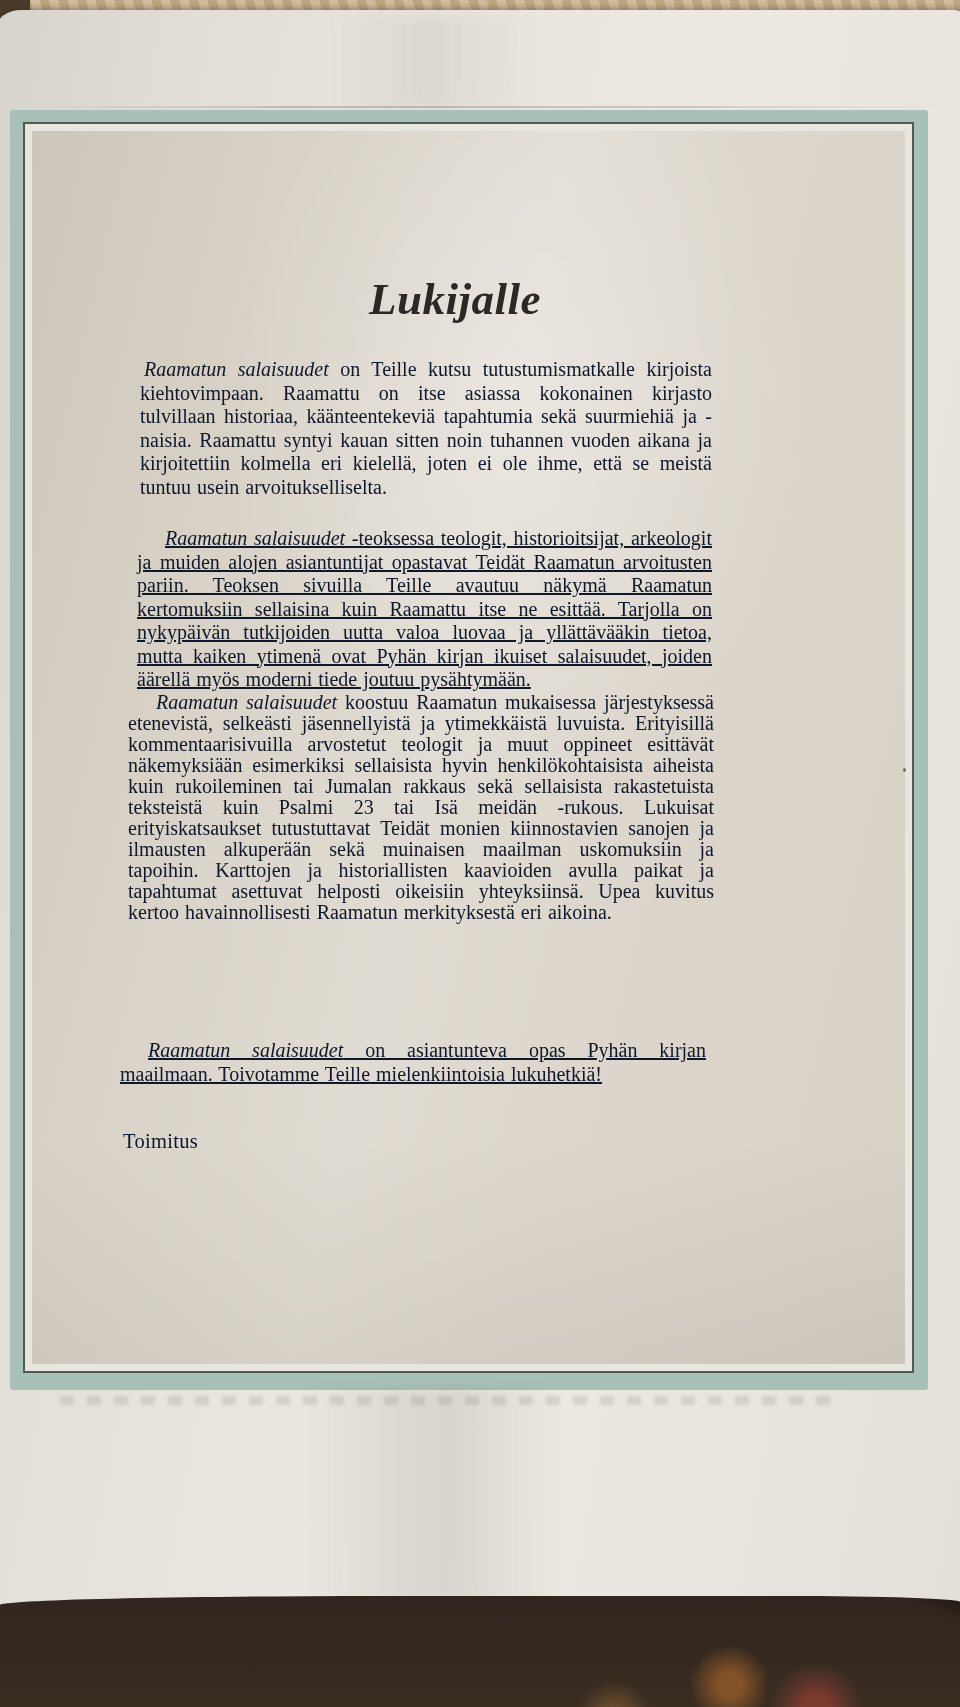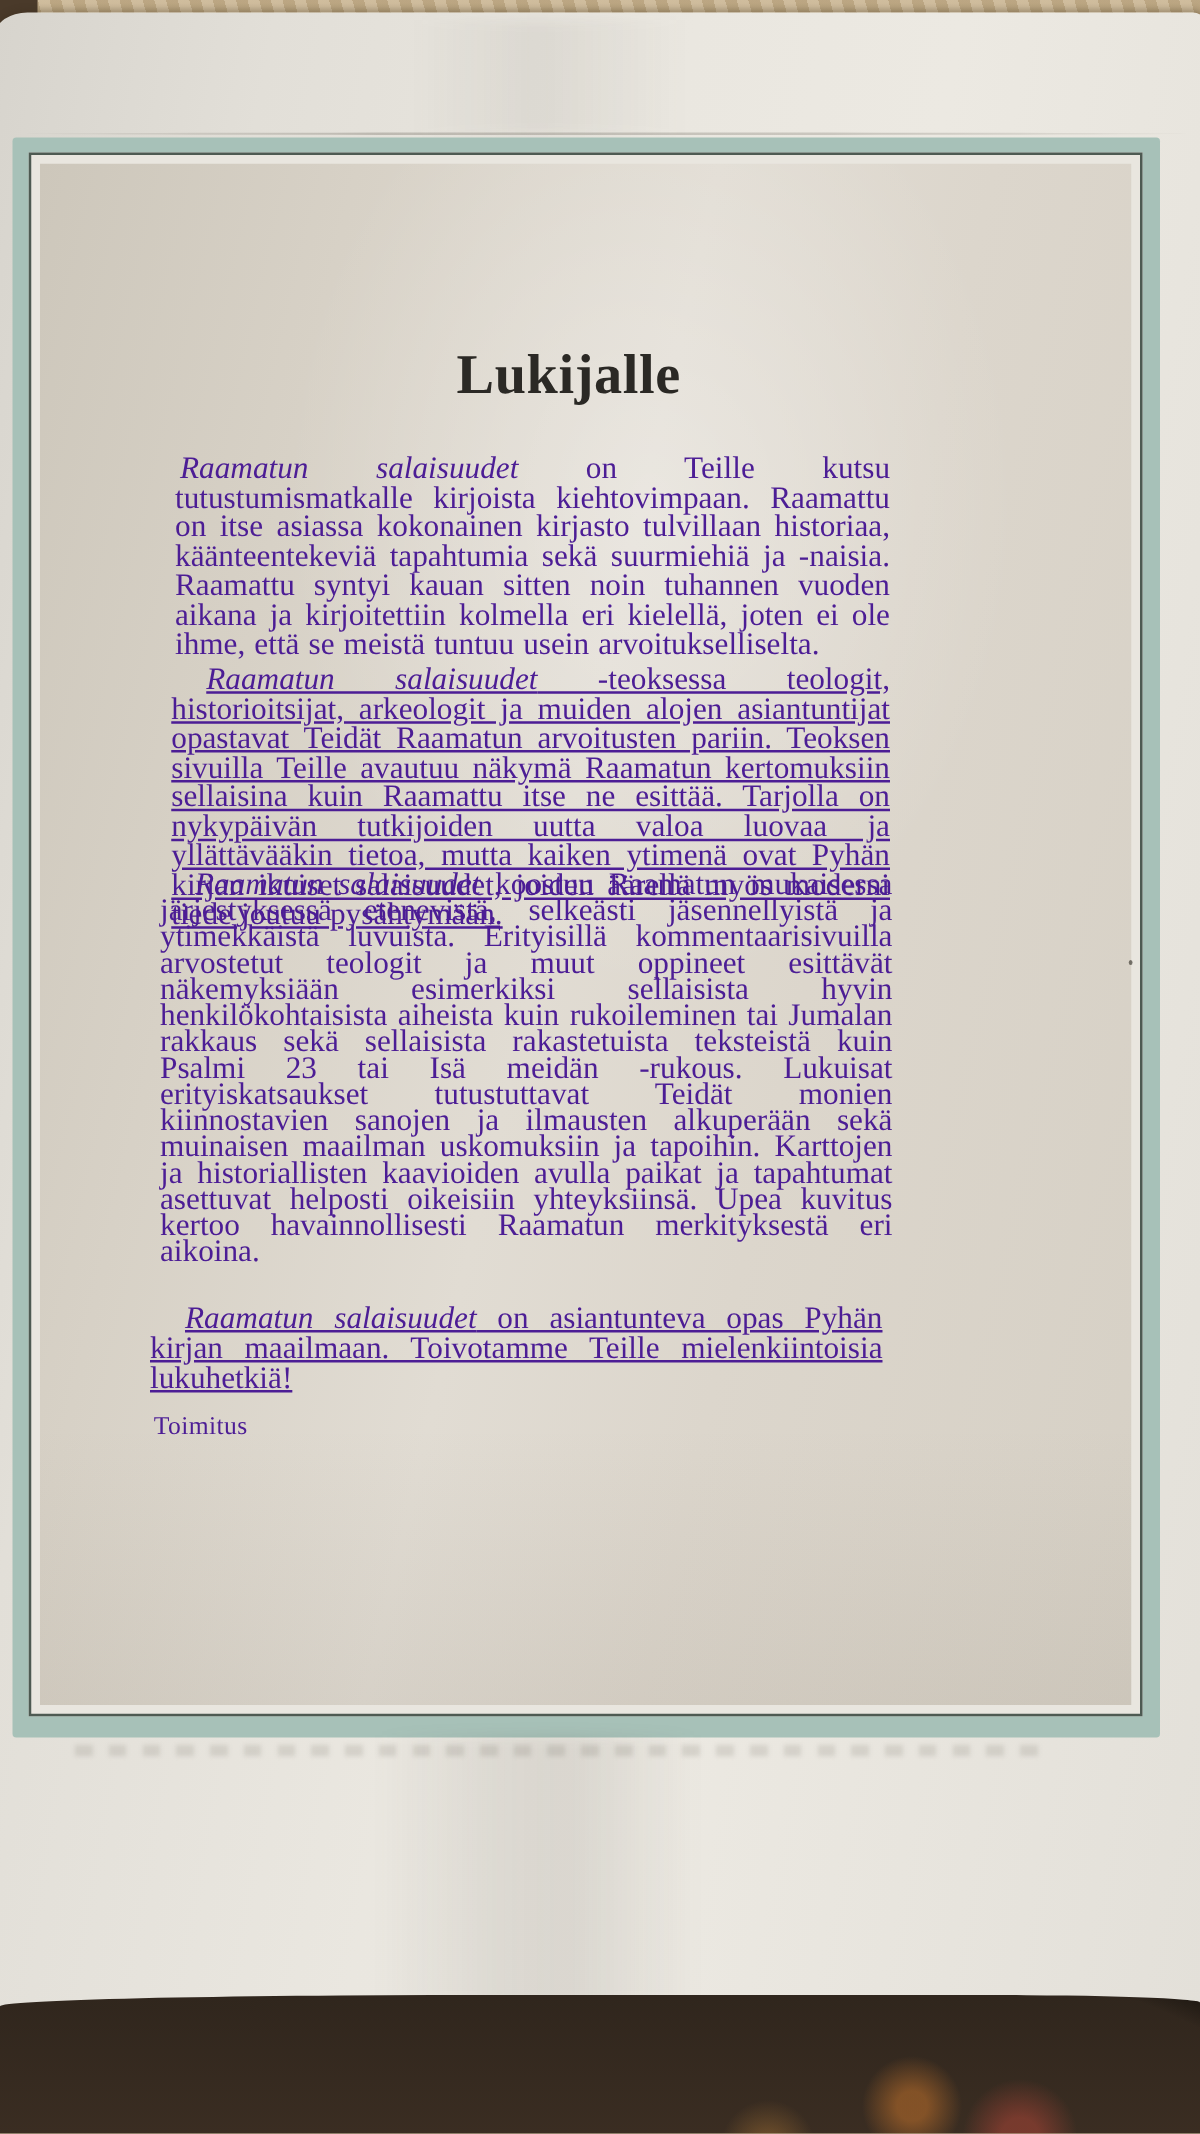--- a/index.html
+++ b/index.html
@@ -49,36 +49,36 @@
     width:100%;height:100%;box-sizing:border-box;
     background:
       radial-gradient(ellipse 420px 560px at 56% 22%, rgba(255,255,255,0.30), rgba(255,255,255,0) 70%),
       linear-gradient(to bottom, rgba(120,110,95,0.0) 82%, rgba(120,110,95,0.10)),
       linear-gradient(103deg,#cdc7bb 0%,#d7d1c6 22%,#e1dcd3 47%,#dcd6cc 66%,#d6d0c5 100%);
   }
   
   .page-title{
     position:absolute;left:455px;top:243px;transform:translateX(-50%);
     font-size:45px;font-weight:bold;letter-spacing:0.5px;
-    color:#2b2925;white-space:nowrap;
+    color:#2b2925;white-space:nowrap;font-style:italic;
   }
   .para{
     position:absolute;box-sizing:border-box;
-    font-size:25px;color:#4c1d95;
+    font-size:20px;color:#0f172a;
     text-align:justify;text-align-last:left;
     word-spacing:1px;
   }
   .para .lead{font-style:italic;}
   .p1{left:140px;top:338px;width:572px;line-height:23.5px;text-indent:4px;}
   .p2{left:137px;top:507px;width:575px;line-height:23.5px;text-indent:28px;text-decoration:underline;}
   .p3{left:128px;top:672px;width:586px;line-height:21px;text-indent:28px;}
   .p4{left:120px;top:1018px;width:586px;line-height:24px;text-indent:28px;text-decoration:underline;}
   .signature{
     position:absolute;left:123px;top:1130px;
-    font-size:20.5px;color:#4c1d95;letter-spacing:0.3px;
+    font-size:20.5px;color:#0f172a;letter-spacing:0.3px;
   }
   .ink-speck{
     position:absolute;left:903px;top:768px;width:3px;height:4px;
     background:rgba(70,65,58,0.7);border-radius:50%;
   }
   
   .show-through{
     position:absolute;left:60px;top:1396px;width:780px;height:9px;
     background:repeating-linear-gradient(90deg, rgba(130,125,115,0.20) 0 14px, rgba(130,125,115,0.0) 14px 27px);
     filter:blur(1.6px);

